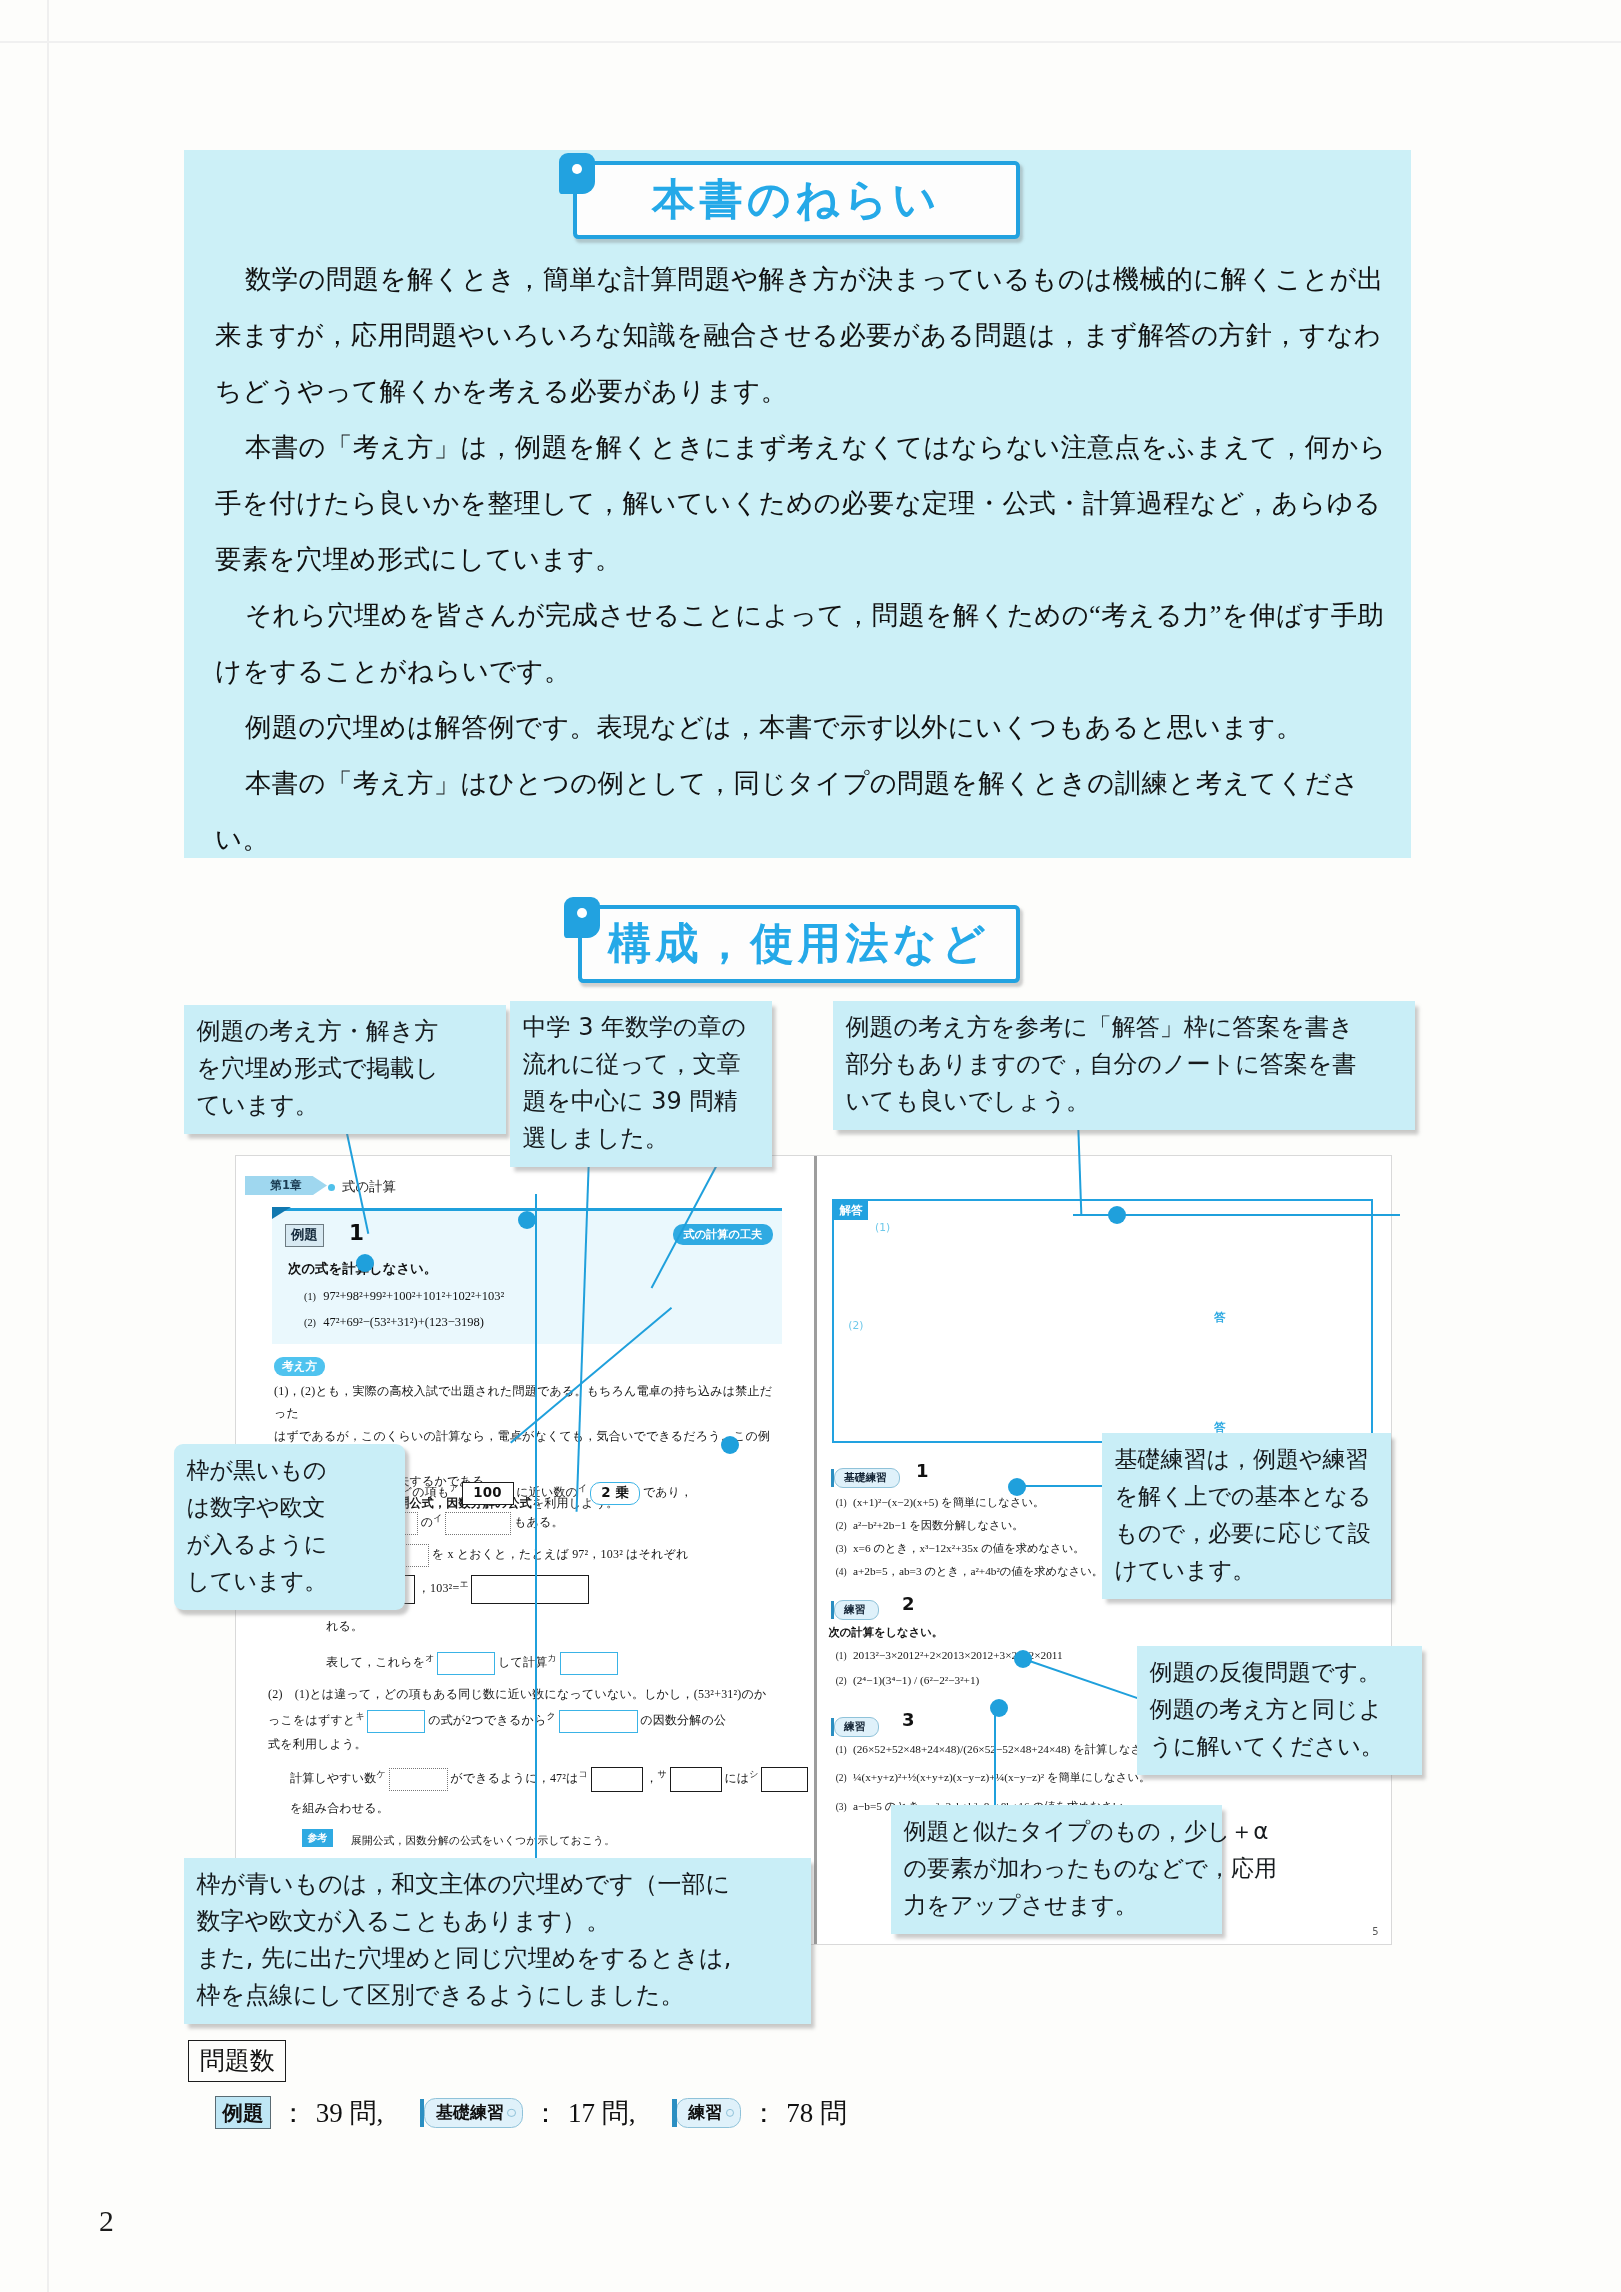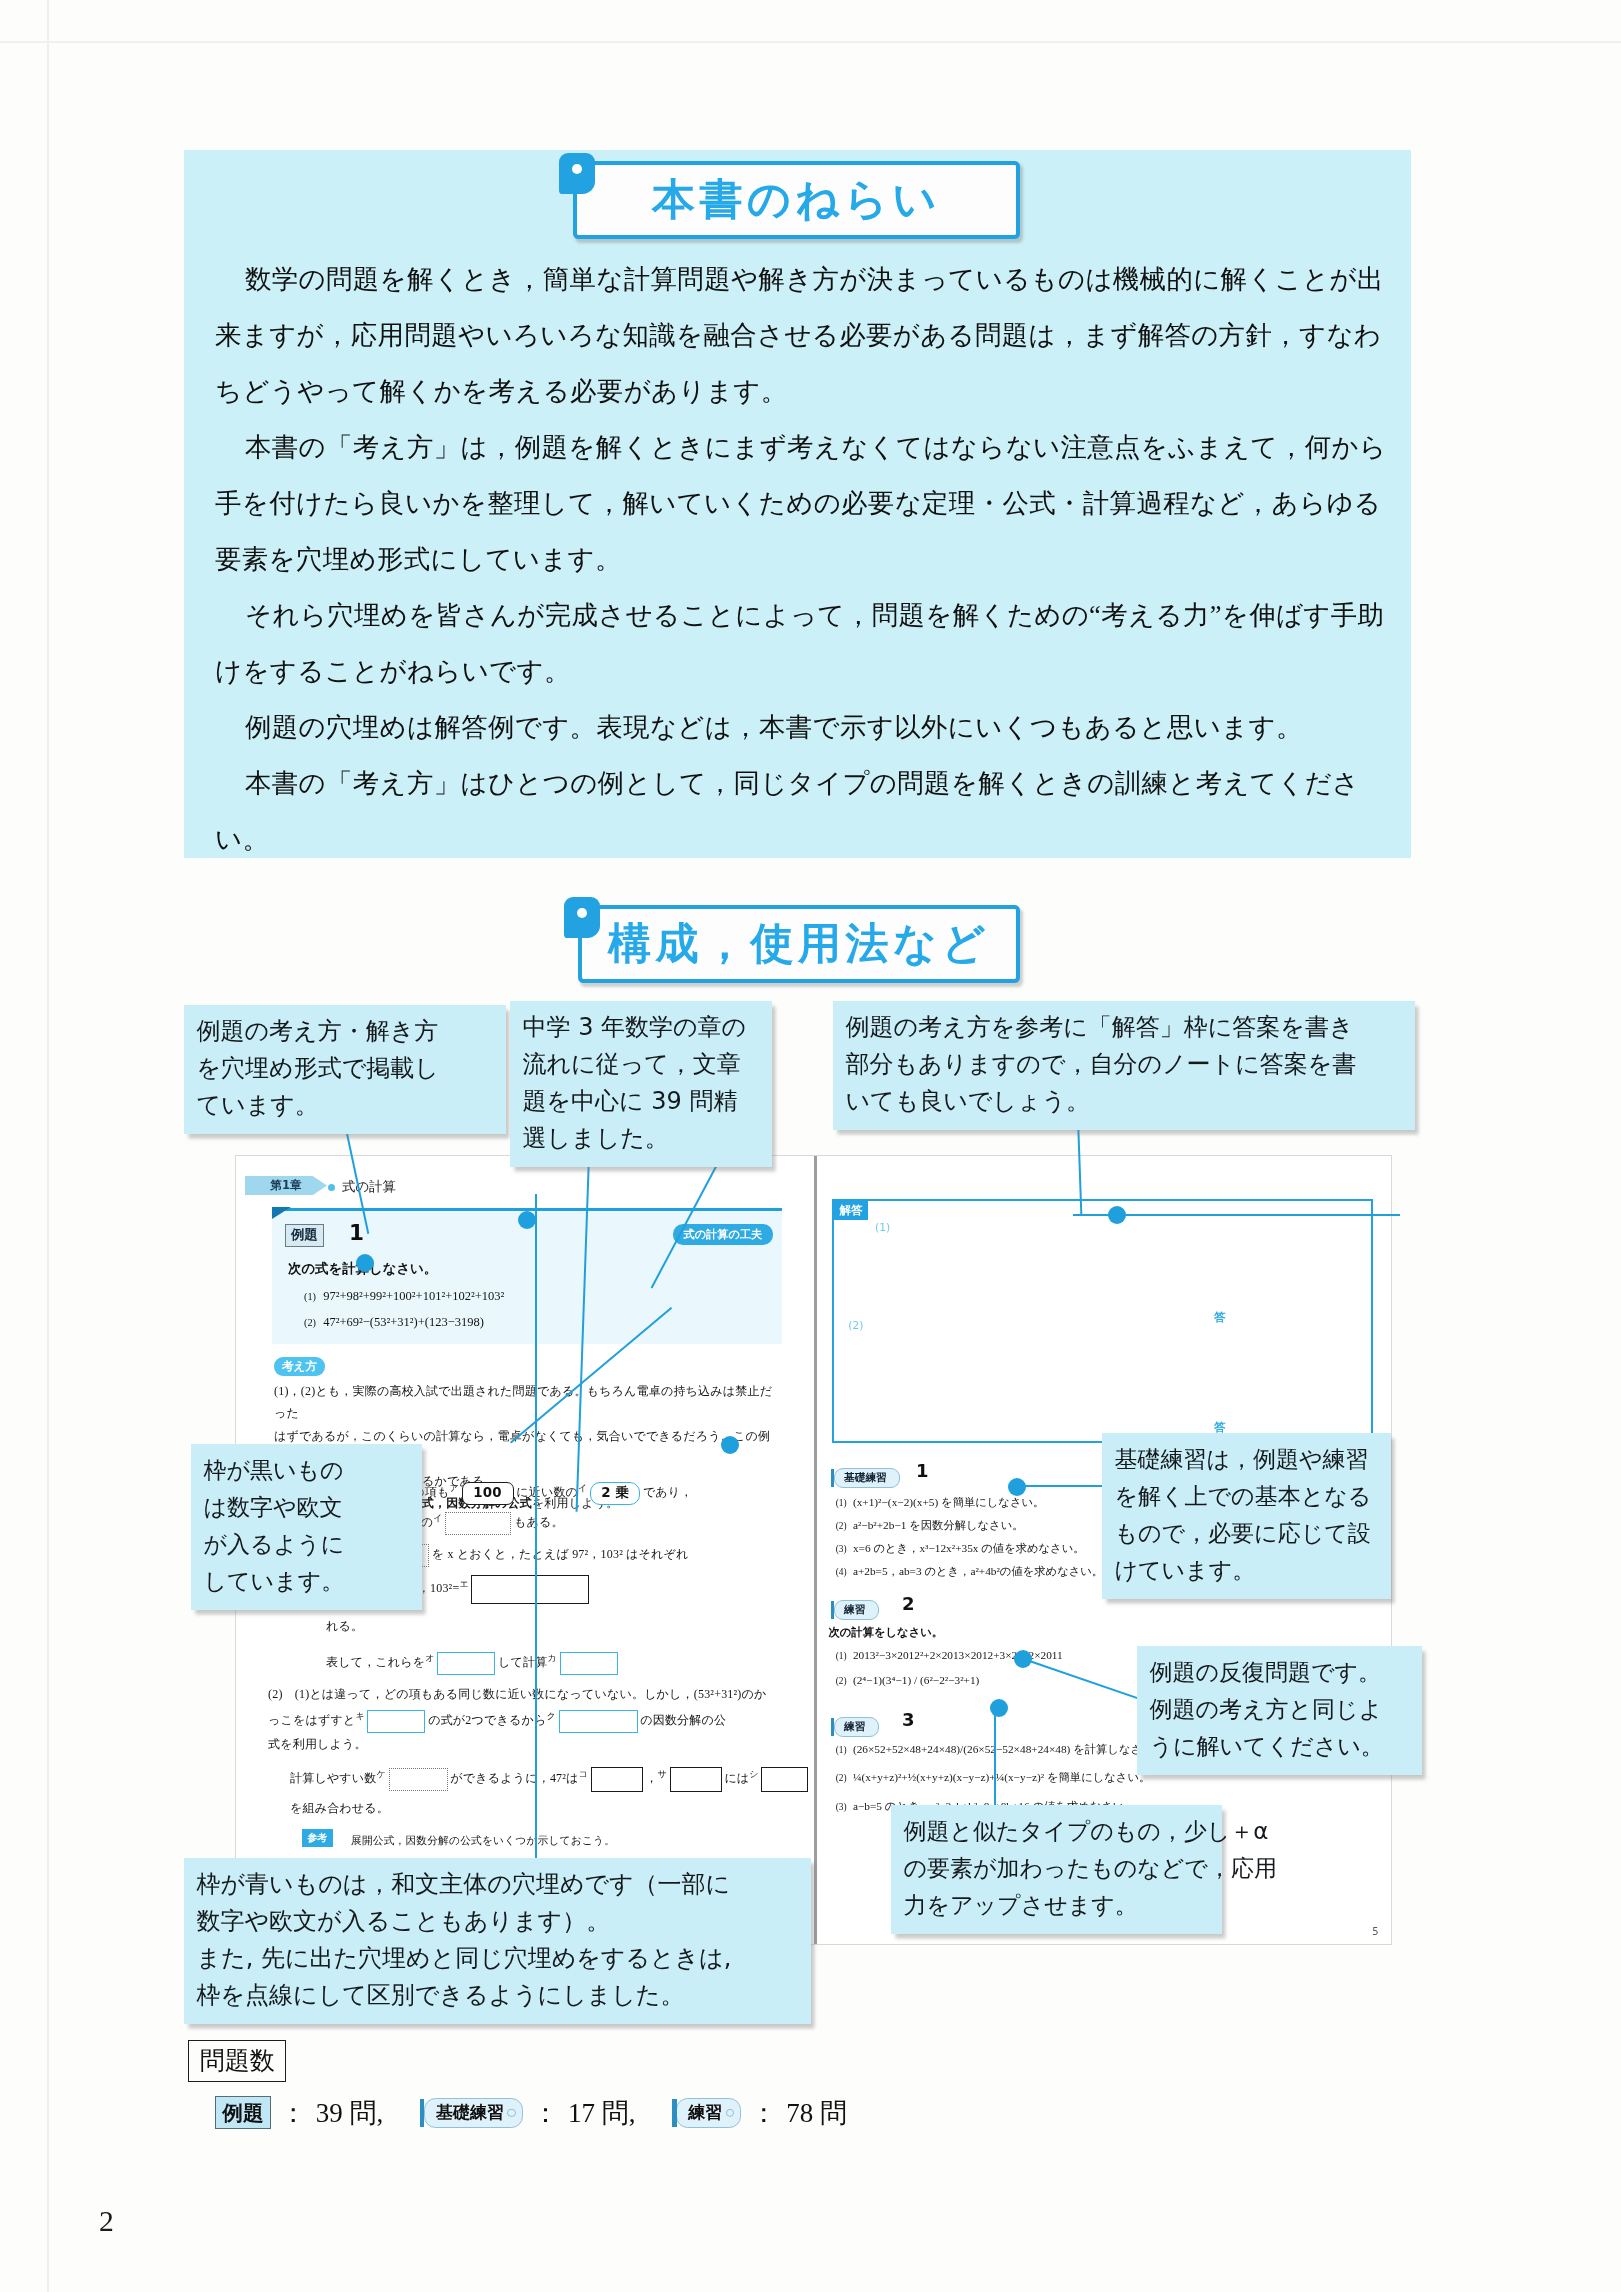--- a/index.html
+++ b/index.html
@@ -104,21 +104,21 @@
     padding: 8px 12.5px 9.9px 12.5px;
     box-shadow: 3.6px 4.5px 3.6px rgba(120,120,120,0.4);
     box-sizing: border-box;
     z-index: 40;
   }
   .note div { white-space: nowrap; }
 
   #note-a { left: 184px; top: 1005px; width: 322px; }
   #note-b { left: 510px; top: 1001px; width: 262px; }
   #note-c { left: 833px; top: 1001px; width: 582px; }
-  #note-d { left: 191px; top: 1444px; width: 231px; font-size: 23px; }
+  #note-d { left: 174px; top: 1444px; width: 231px; font-size: 23px; border-radius: 9px; }
   #note-e { left: 1102px; top: 1433px; width: 289px; font-size: 23px; }
   #note-f { left: 1137px; top: 1646px; width: 285px; font-size: 23px; }
   #note-g { left: 184px; top: 1858px; width: 627px; font-size: 24px; }
   #note-h { left: 891px; top: 1805px; width: 331px; font-size: 23px; }
 
   
   .lead {
     position: absolute;
     background: #1fa0dc;
     transform-origin: 0 0;
@@ -519,21 +519,21 @@
       <div class="body-txt" style="left:38px; top:224px; width:502px;">
         <div>(1)，(2)とも，実際の高校入試で出題された問題である。もちろん電卓の持ち込みは禁止だった</div>
         <div>はずであるが，このくらいの計算なら，電卓がなくても，気合いでできるだろう。この例題の目</div>
         <div>的は，いかに計算を工夫するかである。</div>
         <div>
           <span>ここでは，</span><span class="bold-in">文字式の展開公式，因数分解の公式</span><span>を利用しよう。</span>
         </div>
       </div>
 
       <div class="body-txt" style="left:38px; top:321px; width:519px;">
-        <span>(1)　式をよく見ると，どの項も</span><span class="kana-sup">ア</span><span class="blank filled" style="width:50px;border-radius:7px;">100</span><span>に近い数の</span><span class="kana-sup">イ</span><span class="blank blue filled" style="width:48px;border-radius:10px;">2 乗</span><span>であり，</span>
+        <span>(1)　式をよく見ると，どの項も</span><span class="kana-sup">ア</span><span class="blank filled" style="width:50px;">100</span><span>に近い数の</span><span class="kana-sup">イ</span><span class="blank blue filled" style="width:48px;border-radius:10px;">2 乗</span><span>であり，</span>
       </div>
 
       <div class="body-txt" style="left:86px; top:351px;">
         <span class="kana-sup">ア</span><span class="blank dotted" style="width:82px;"></span><span>の</span><span class="kana-sup">イ</span><span class="blank dotted" style="width:64px;"></span><span>もある。</span>
       </div>
 
       <div class="body-txt" style="left:109px; top:383px;">
         <span class="kana-sup">ア</span><span class="blank dotted" style="width:70px;"></span><span>を x とおくと，たとえば 97²，103² はそれぞれ</span>
       </div>
 

